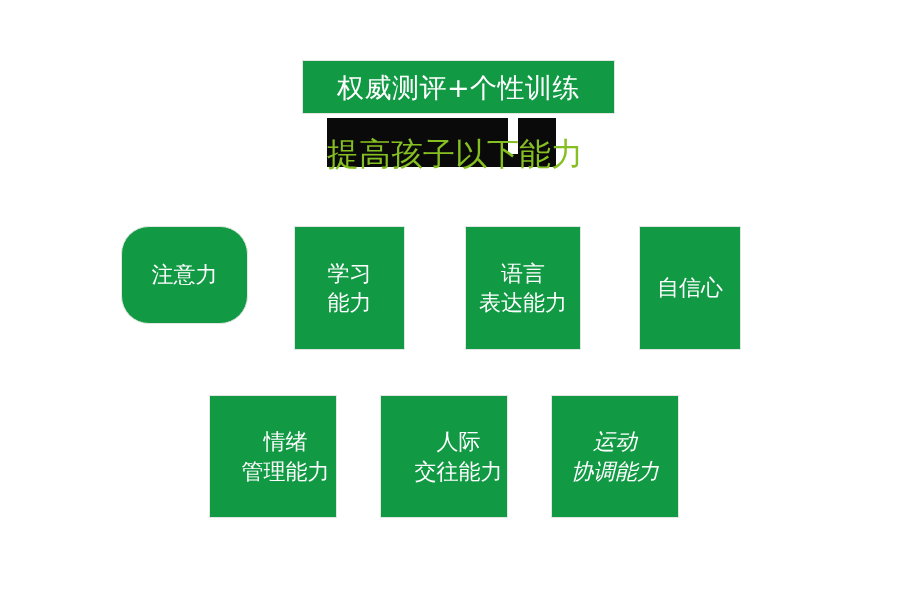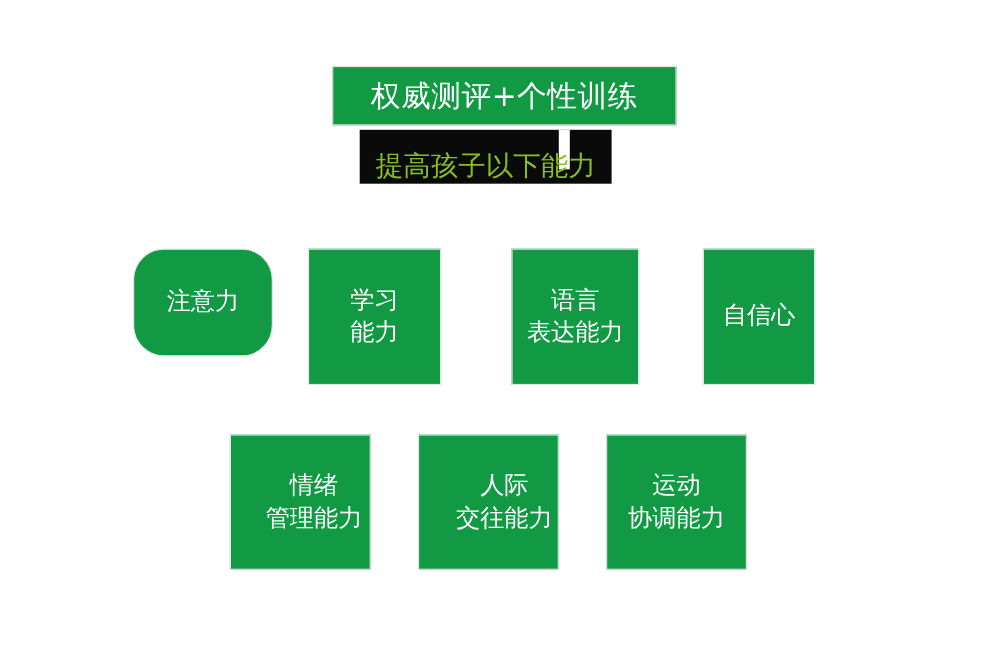--- a/index.html
+++ b/index.html
@@ -62,21 +62,21 @@
     background: #ffffff;
     z-index: 2;
   }
   .sub-banner-text {
     position: absolute;
     left: 327px;
     top: 138px;
     width: 229px;
     text-align: center;
     color: #86bf22;
-    font-size: 25px;
+    font-size: 32px;
     line-height: 1;
     white-space: nowrap;
     z-index: 4;
   }
 
   
   .ability-box {
     position: absolute;
     background: #119944;
     border: 1px solid #e3e7e3;
@@ -87,28 +87,28 @@
   }
   .ability-label {
     color: #ffffff;
     font-size: 22px;
     line-height: 1.32;
     white-space: pre-line;
   }
 
   
   .r1c1 { left: 121px; top: 226px; width: 127px; height: 98px; border-radius: 28px; }
-  .r1c2 { left: 280px; top: 226px; width: 121px; height: 124px; }
+  .r1c2 { left: 294px; top: 226px; width: 111px; height: 124px; }
   .r1c3 { left: 465px; top: 226px; width: 116px; height: 124px; }
   .r1c4 { left: 639px; top: 226px; width: 102px; height: 124px; }
 
   
   .r2c1 { left: 209px; top: 395px; width: 128px; height: 123px; padding-left: 25px; }
   .r2c2 { left: 380px; top: 395px; width: 128px; height: 123px; padding-left: 29px; }
-  .r2c3 { left: 551px; top: 395px; width: 128px; height: 123px; }
+  .r2c3 { left: 551px; top: 395px; width: 128px; height: 123px; font-style: italic; }
 </style>
 </head>
 <body>
 
 <div id="canvas">
 
   <div class="header-banner">
     <span class="header-banner-text">权威测评+个性训练</span>
   </div>
 

